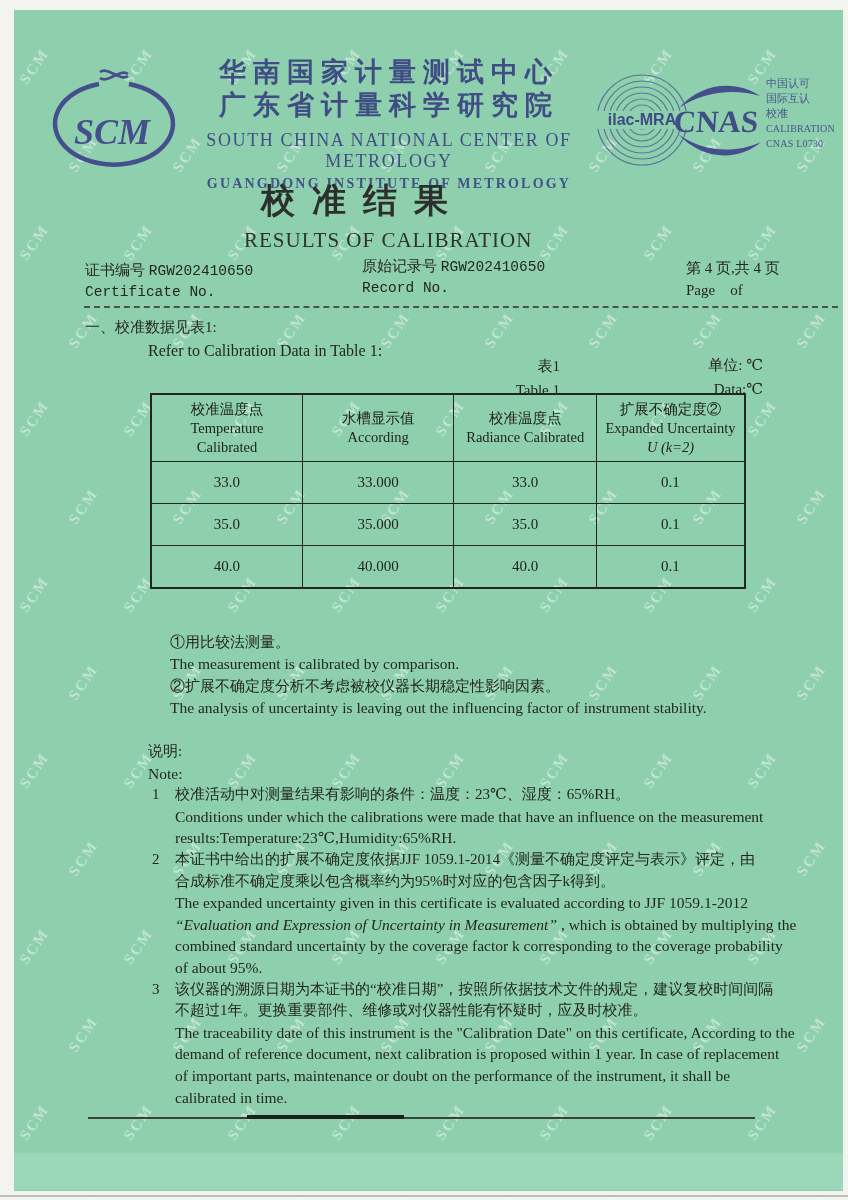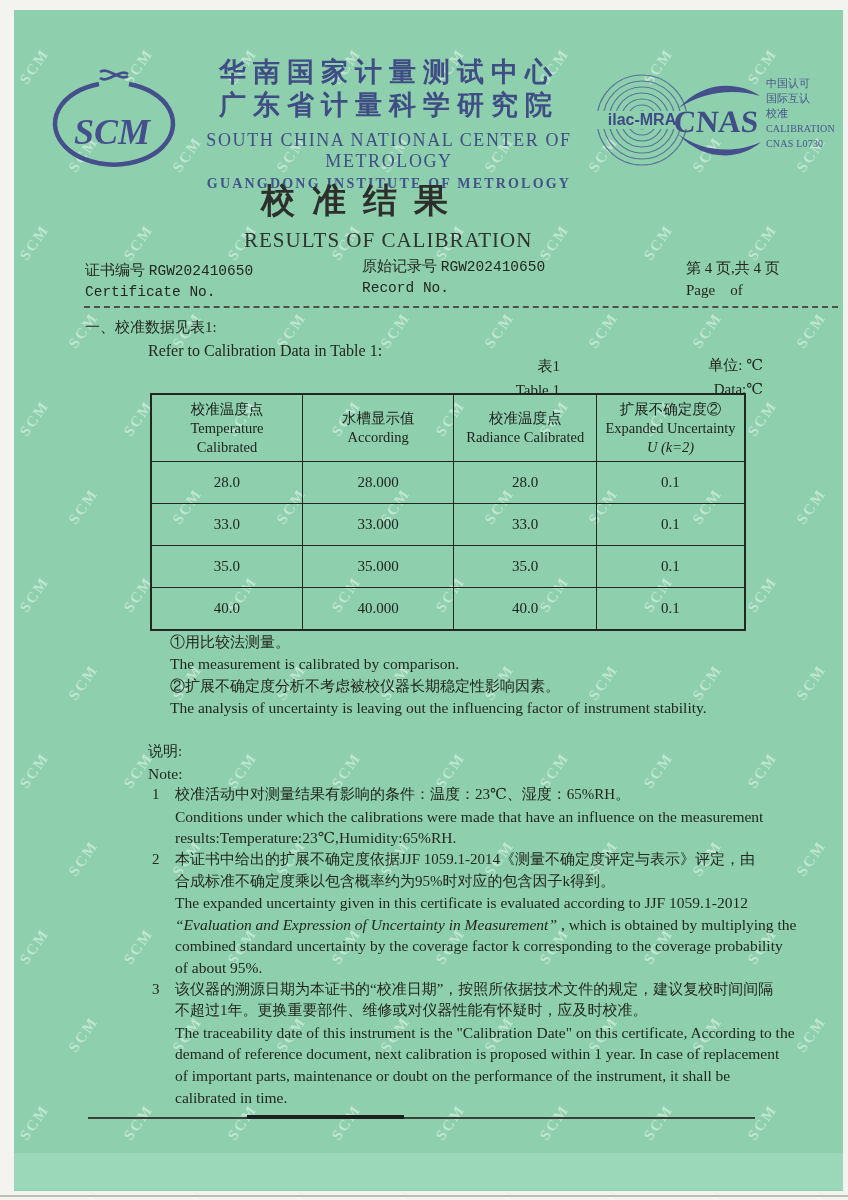--- a/index.html
+++ b/index.html
@@ -286,26 +286,20 @@
         <div>校准温度点</div>
         <div>Radiance Calibrated</div>
       </th>
       <th>
         <div>扩展不确定度②</div>
         <div>Expanded Uncertainty</div>
         <div class="hdr-it">U (k=2)</div>
       </th>
     </tr>
     <tr>
-      <td>28.0</td>
-      <td>28.000</td>
-      <td>28.0</td>
-      <td>0.1</td>
-    </tr>
-    <tr>
       <td>33.0</td>
       <td>33.000</td>
       <td>33.0</td>
       <td>0.1</td>
     </tr>
     <tr>
       <td>35.0</td>
       <td>35.000</td>
       <td>35.0</td>
       <td>0.1</td>

